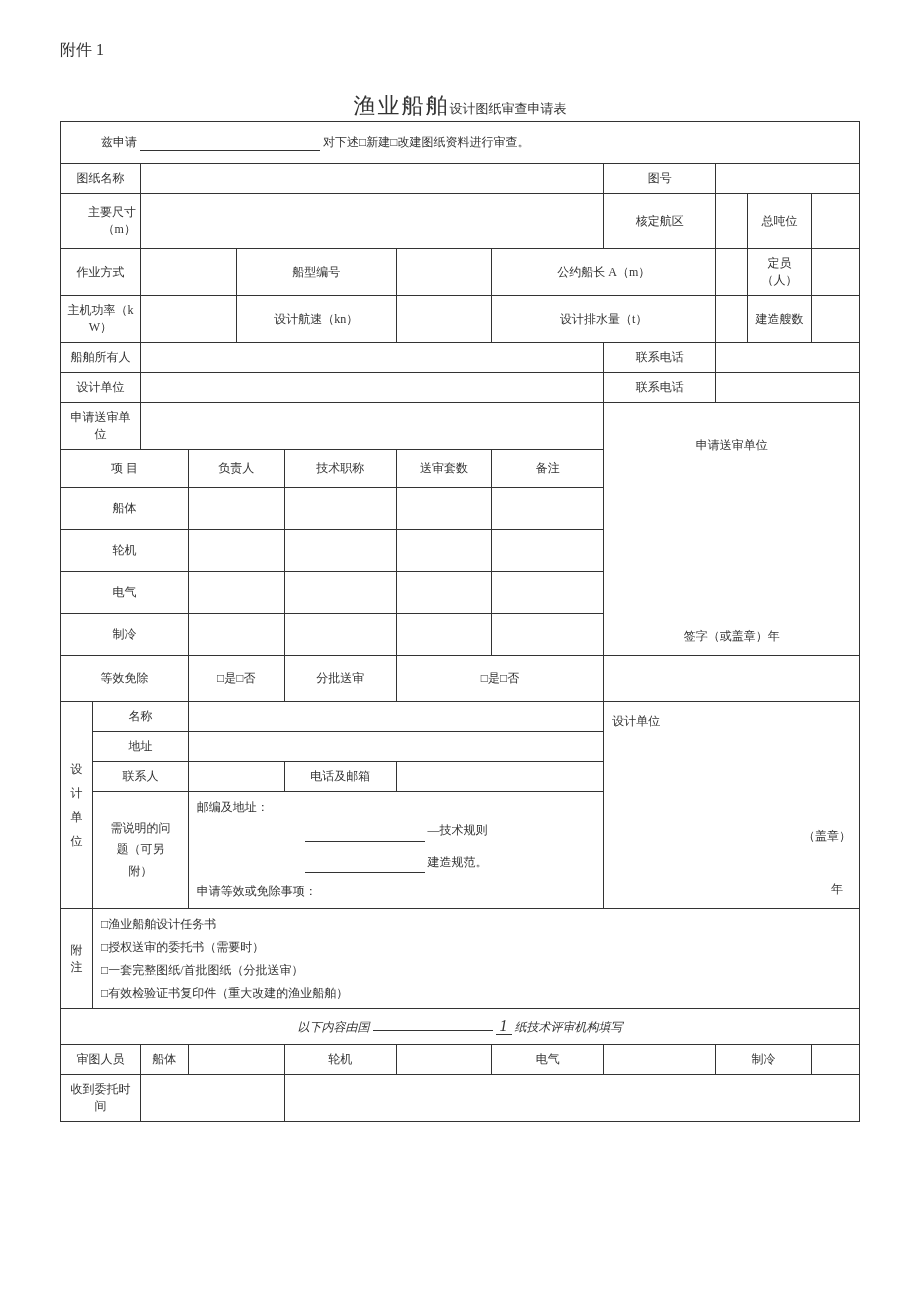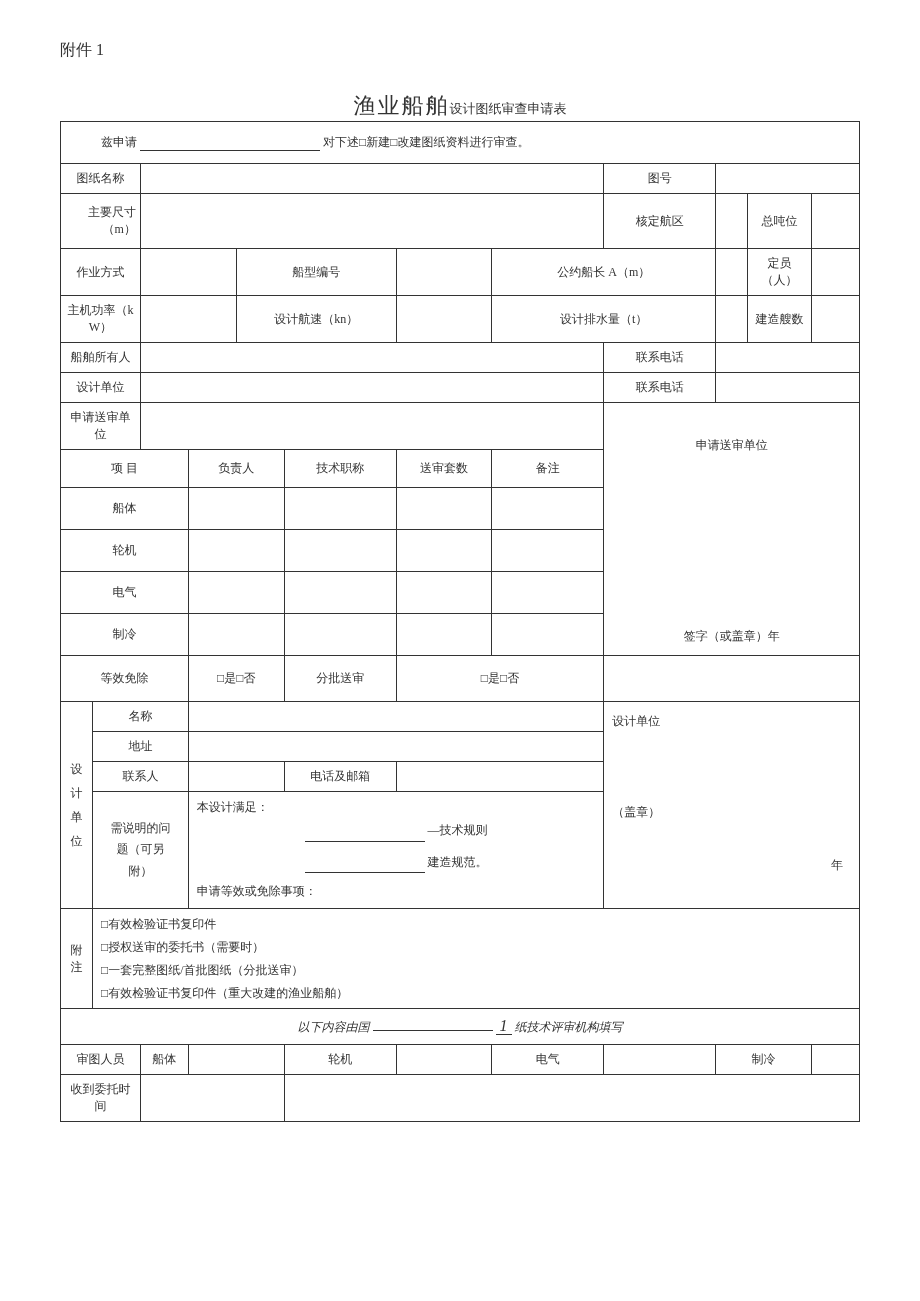--- a/index.html
+++ b/index.html
@@ -209,58 +209,58 @@
   <td colspan="4">□是□否</td>
   <td colspan="5"></td>
 </tr>
 
 <tr>
   <td rowspan="5" style="line-height:2;">设计<br>单位</td>
   <td colspan="2">名称</td>
   <td colspan="8"></td>
   <td colspan="5" rowspan="5" class="inner-left" style="vertical-align:top; position:relative;">
     <div style="padding-top:4px;">设计单位</div>
-    <div style="text-align:left; margin-top:68px;">（盖章）</div>
+    <div style="text-align:right; margin-top:92px;">（盖章）</div>
     <div style="text-align:right; margin-top:30px; padding-right:8px;">年</div>
   </td>
 </tr>
 <tr>
   <td colspan="2">地址</td>
   <td colspan="8"></td>
 </tr>
 <tr>
   <td colspan="2">联系人</td>
   <td colspan="2"></td>
   <td colspan="2">电话及邮箱</td>
   <td colspan="4"></td>
 </tr>
 <tr>
   <td colspan="2" rowspan="2" style="line-height:1.8;">需说明的问<br>题（可另<br>附）</td>
   <td colspan="8" class="inner-left" style="border-bottom:none;">
-    <div>本设计满足：</div>
+    <div>邮编及地址：</div>
     <div style="text-align:center;">
       <span class="blank-line-short"></span>
       <span>—技术规则</span>
     </div>
     <div style="text-align:center;margin-top:9px;">
       <span class="blank-line-short"></span>
       <span>建造规范。</span>
     </div>
   </td>
 </tr>
 <tr>
   <td colspan="8" class="inner-left" style="border-top:none;font-family:Liberation Mono, monospace;">
     <span>申请等效或免除事项：</span>
   </td>
 </tr>
 
 <tr>
   <td>附注</td>
   <td colspan="15" class="inner-left">
-    <div>□有效检验证书复印件</div>
+    <div>□渔业船舶设计任务书</div>
     <div>□授权送审的委托书（需要时）</div>
     <div>□一套完整图纸/首批图纸（分批送审）</div>
     <div>□有效检验证书复印件（重大改建的渔业船舶）</div>
   </td>
 </tr>
 
 <tr>
   <td colspan="16" class="section-title">
     <span>以下内容由国</span>
     <span style="display:inline-block; width:120px; border-bottom:1px solid #333;"></span>

